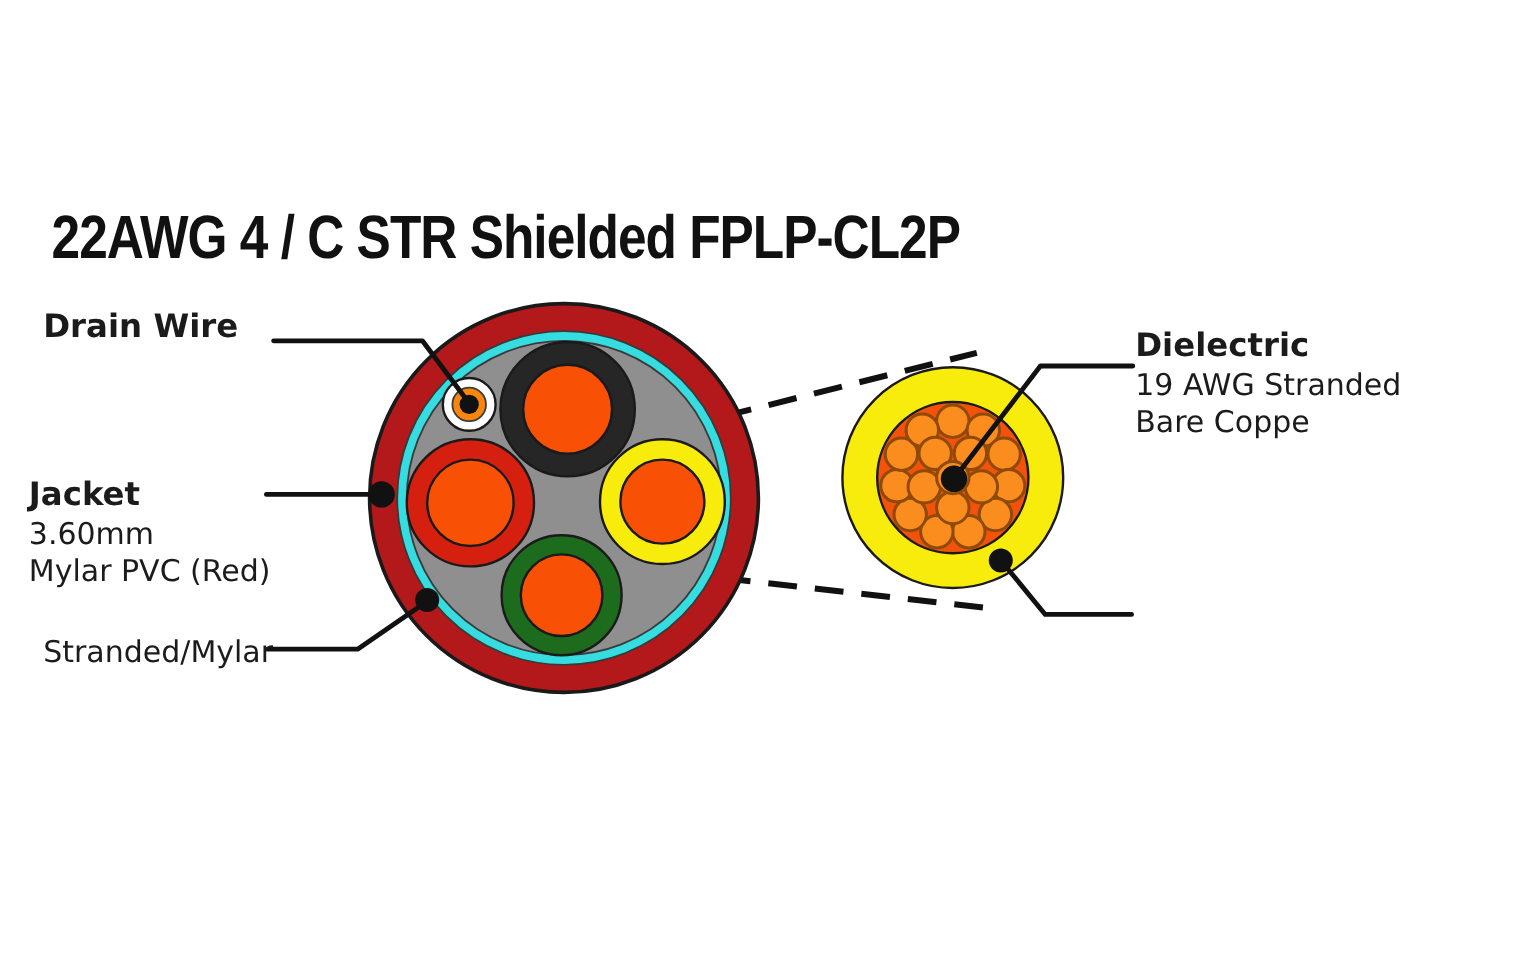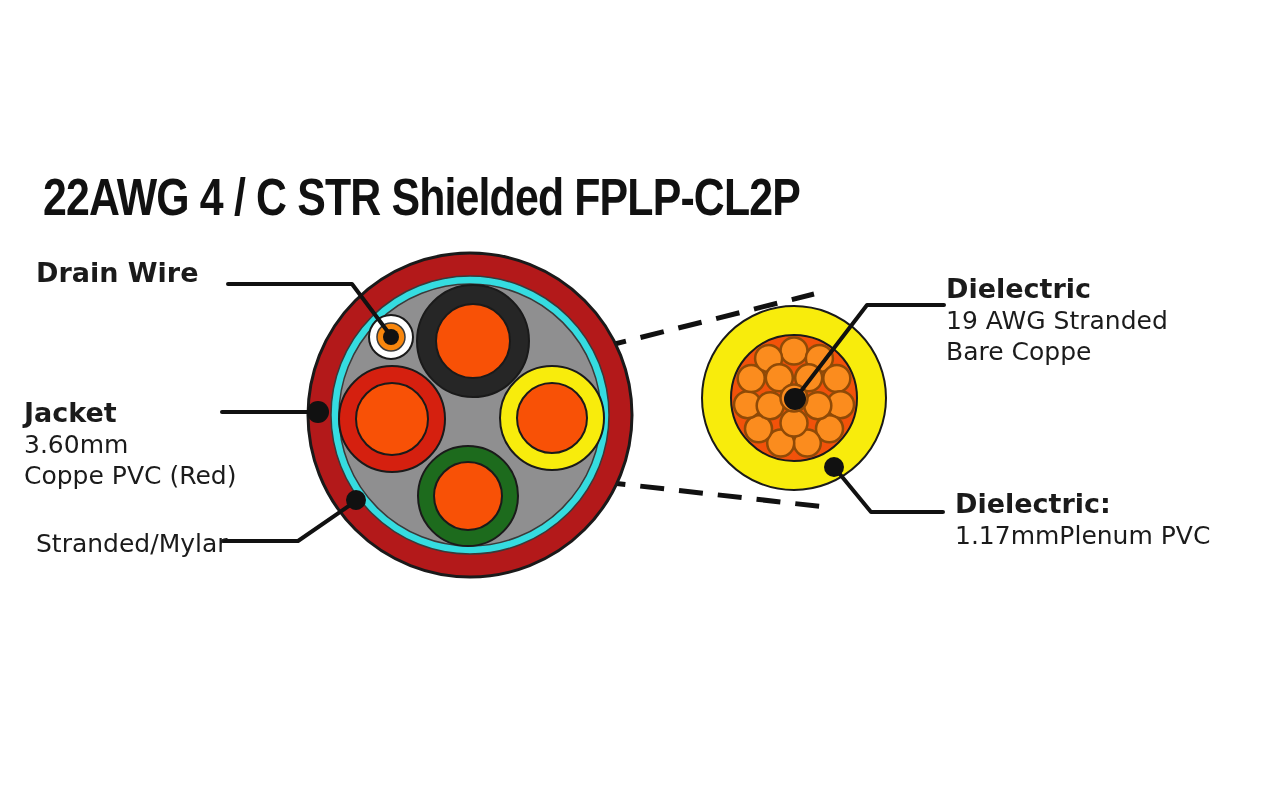--- a/index.html
+++ b/index.html
@@ -102,31 +102,27 @@
 
   <div class="page-title">22AWG 4 / C STR Shielded FPLP-CL2P</div>
 
   <div class="callout" style="left:36px;top:256px;text-align:right;">
     <div class="hd">Drain Wire</div>
   </div>
 
   <div class="callout" style="left:24px;top:396px;">
     <div class="hd">Jacket</div>
     <div class="ln">3.60mm</div>
-    <div class="ln">Coppe PVC (Red)</div>
+    <div class="ln">Mylar PVC (Red)</div>
   </div>
 
   <div class="callout" style="left:36px;top:528px;">
     <div class="ln">Stranded/Mylar</div>
   </div>
 
   <div class="callout" style="left:946px;top:272px;">
     <div class="hd">Dielectric</div>
     <div class="ln">19 AWG Stranded</div>
     <div class="ln">Bare Coppe</div>
   </div>
 
-  <div class="callout" style="left:955px;top:487px;">
-    <div class="hd">Dielectric:</div>
-    <div class="ln">1.17mmPlenum PVC</div>
-  </div>
 
 </div>
 
 </body></html>

